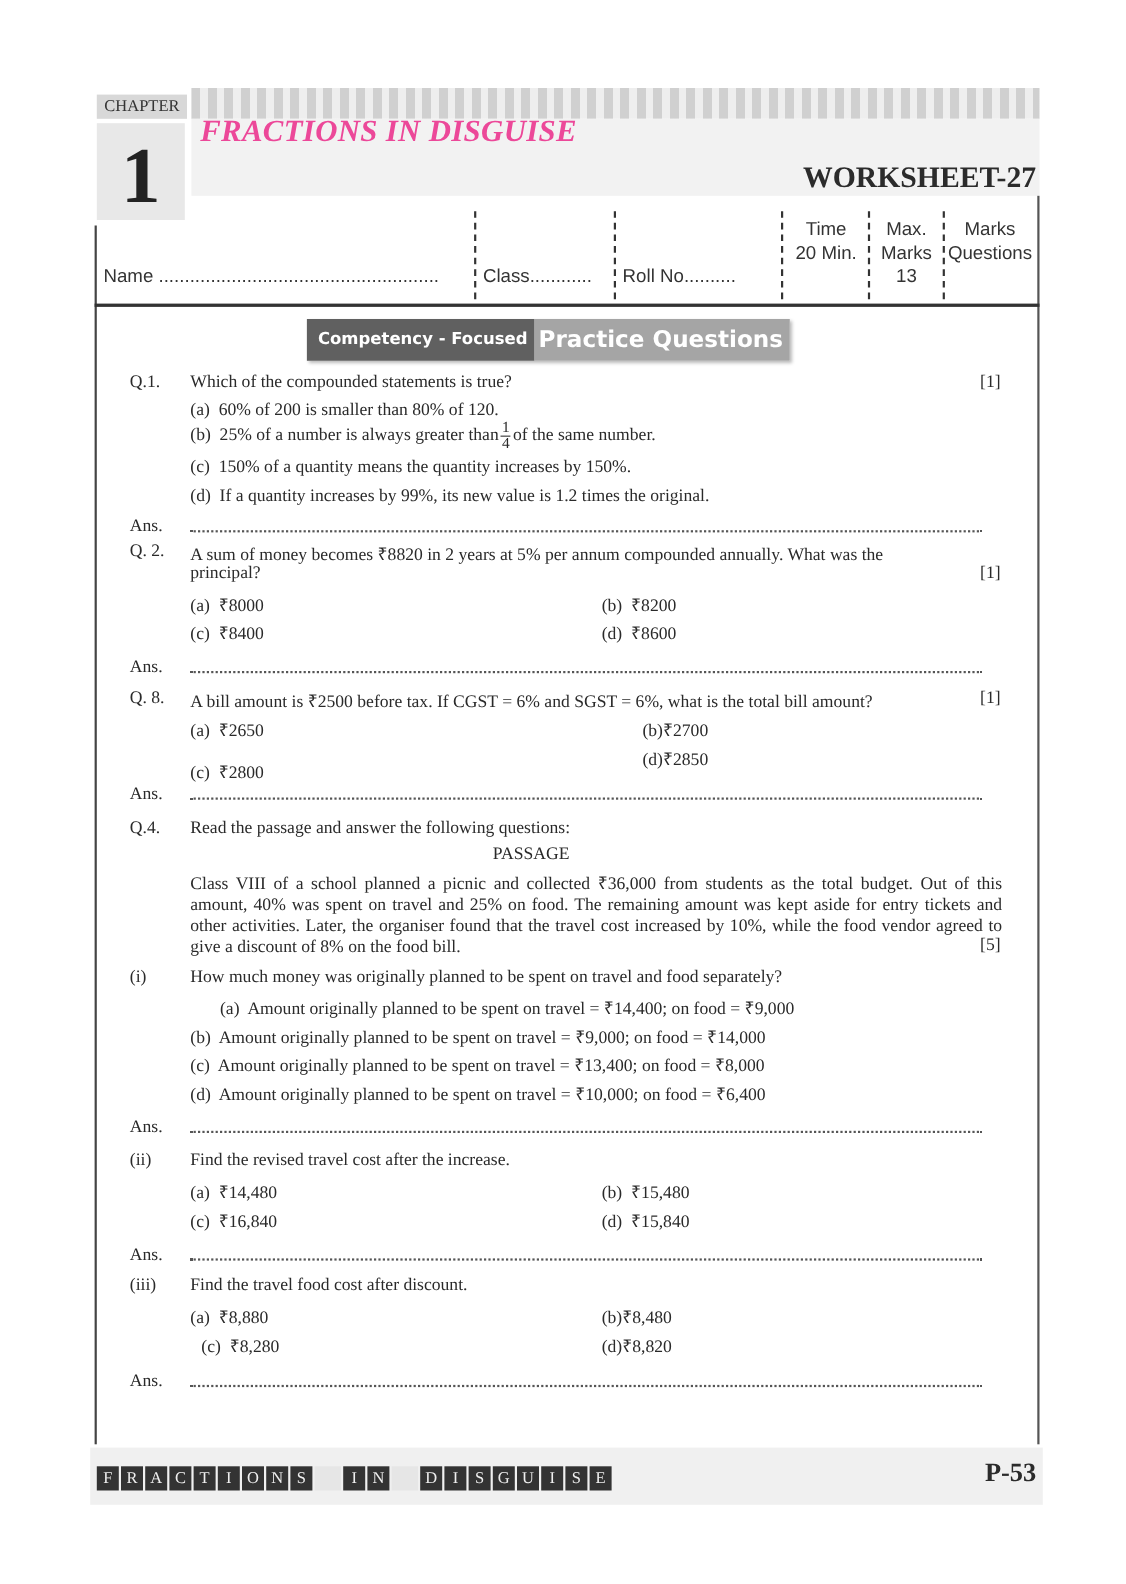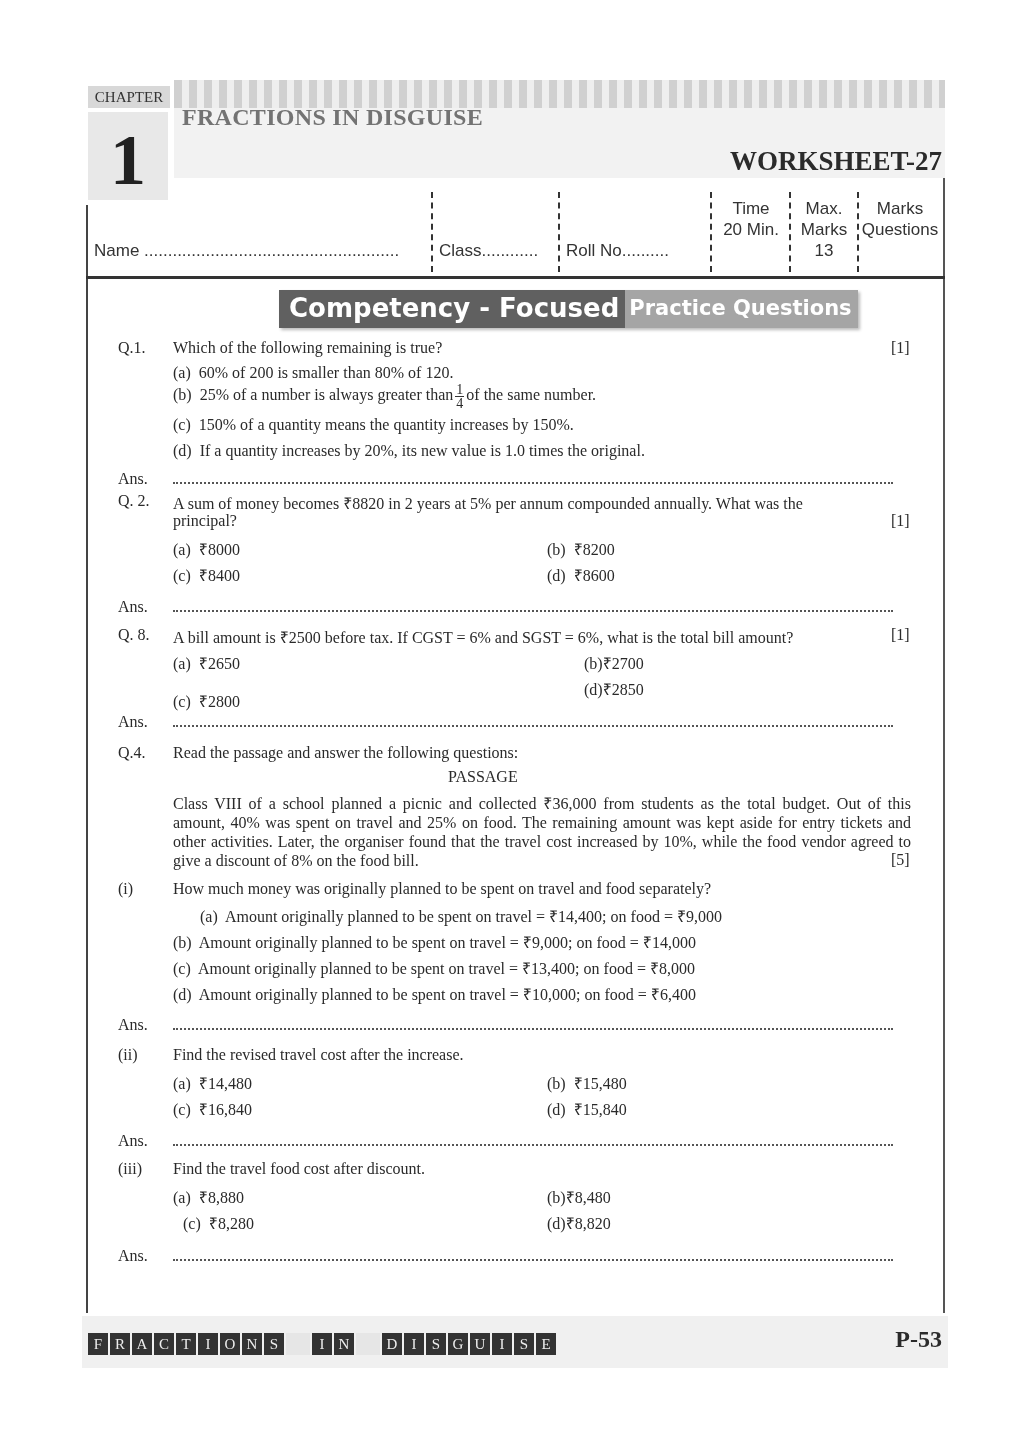--- a/index.html
+++ b/index.html
@@ -3,31 +3,31 @@
 <meta charset="utf-8">
 <style>
   html, body { margin:0; padding:0; }
   body { width:1024px; height:1440px; background:#ffffff; position:relative; font-family:"DejaVu Serif", serif; color:#2a2a2a; overflow:hidden; }
   .abs { position:absolute; }
   
   .chapter-label { left:88px; top:86px; width:82px; height:22px; background:#d8d8d8; font-family:"Liberation Serif", serif; font-size:15px; color:#333; text-align:center; line-height:22px; }
   .chapter-num-box { left:88px; top:112px; width:80px; height:88px; background:#e8e8e8; font-family:"Liberation Serif", serif; font-size:72px; font-weight:bold; color:#222; text-align:center; line-height:96px; }
   .stripe-band { left:174px; top:80px; width:771px; height:28px; background: repeating-linear-gradient(90deg, #d0d0d0 0px, #d0d0d0 8px, #eeeeee 8px, #eeeeee 15px); }
   .title-band { left:174px; top:108px; width:771px; height:70px; background:#f2f2f2; }
-  .chapter-title { left:182px; top:104px; font-family:"Liberation Serif", serif; font-size:24px; font-weight:bold; color:#737373; letter-spacing:0.3px; }
+  .chapter-title { left:182px; top:104px; font-family:"Liberation Serif", serif; font-size:28px; font-weight:bold; color:#ec4899; letter-spacing:0.3px;font-style:italic; }
   .worksheet-title { right:82px; top:146px; font-family:"Liberation Serif", serif; font-size:27px; font-weight:bold; color:#2b2b2b; }
   .frame-left { left:86px; top:205px; width:2px; height:1108px; background:#444; }
   .frame-right { left:943px; top:178px; width:2px; height:1135px; background:#555; }
   .hrule { left:86px; top:276px; width:859px; height:3px; background:#333; }
   .info { font-family:"Liberation Sans", sans-serif; font-size:17px; color:#333; }
   .vdash { width:0; border-left:2px dashed #333; }
   .cell-center { text-align:center; line-height:21px; }
   
   .banner { left:279px; top:290px; height:38px; display:flex; box-shadow:2px 2px 3px #bbb; }
-  .banner-dark { background:#606060; color:#fff; font-family:"DejaVu Sans", sans-serif; font-weight:bold; font-size:26px; padding:0 6px 0 10px; line-height:36px; }
+  .banner-dark { background:#606060; color:#fff; font-family:"DejaVu Sans", sans-serif; font-weight:bold; font-size:15px; padding:0 6px 0 10px; line-height:36px; }
   .banner-light { background:#a5a5a5; color:#fff; font-family:"DejaVu Sans", sans-serif; font-weight:bold; font-size:21px; padding:0 6px 0 4px; line-height:36px; }
   
   .q { font-family:"Liberation Serif", serif; font-size:16px; color:#2a2a2a; }
   .qnum { left:118px; }
   .qtext { left:173px; }
   .opt { left:173px; }
   .opt2 { left:547px; }
   .mark { left:891px; }
   .ans-dots { left:173px; width:720px; border-bottom:2px dotted #555; height:0; }
   .passage { left:173px; width:738px; text-align:justify; line-height:19px; }
@@ -76,26 +76,26 @@
   <div>Questions</div>
 </div>
 <div class="abs hrule"></div>
 
 <div class="abs banner">
   <span class="banner-dark">Competency - Focused</span>
   <span class="banner-light">Practice Questions</span>
 </div>
 
 <div class="abs q qnum" style="top:339px;">Q.1.</div>
-<div class="abs q qtext" style="top:339px;">Which of the following remaining is true?</div>
+<div class="abs q qtext" style="top:339px;">Which of the compounded statements is true?</div>
 <div class="abs q mark" style="top:339px;">[1]</div>
 <div class="abs q opt" style="top:364px;"><span>(a)</span>&nbsp; <span>60% of 200 is smaller than 80% of 120.</span></div>
 <div class="abs q opt" style="top:383px;"><span>(b)</span>&nbsp; <span>25% of a number is always greater than</span><span class="frac"><span class="num">1</span><span class="den">4</span></span><span>of the same number.</span></div>
 <div class="abs q opt" style="top:416px;"><span>(c)</span>&nbsp; <span>150% of a quantity means the quantity increases by 150%.</span></div>
-<div class="abs q opt" style="top:442px;"><span>(d)</span>&nbsp; <span>If a quantity increases by 20%, its new value is 1.0 times the original.</span></div>
+<div class="abs q opt" style="top:442px;"><span>(d)</span>&nbsp; <span>If a quantity increases by 99%, its new value is 1.2 times the original.</span></div>
 <div class="abs q qnum" style="top:470px;">Ans.</div>
 <div class="abs ans-dots" style="top:482px;"></div>
 
 <div class="abs q qnum" style="top:492px;">Q. 2.</div>
 <div class="abs q qtext" style="top:492px;">A sum of money becomes ₹8820 in 2 years at 5% per annum compounded annually. What was the</div>
 <div class="abs q qtext" style="top:512px;">principal?</div>
 <div class="abs q mark" style="top:512px;">[1]</div>
 <div class="abs q opt" style="top:538px;"><span>(a)</span>&nbsp; <span>₹8000</span></div>
 <div class="abs q opt2" style="top:538px;"><span>(b)</span>&nbsp; <span>₹8200</span></div>
 <div class="abs q opt" style="top:564px;"><span>(c)</span>&nbsp; <span>₹8400</span></div>

